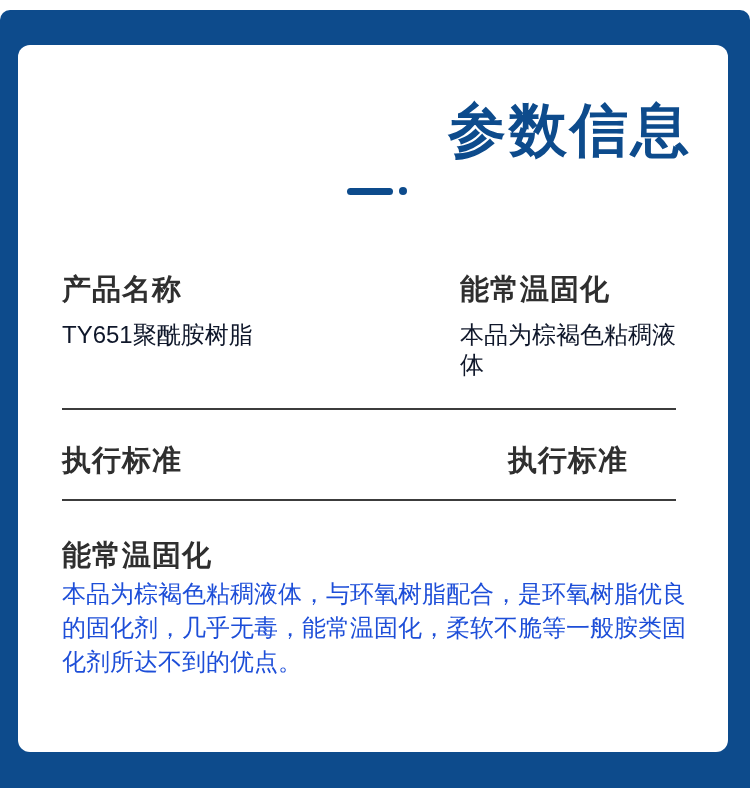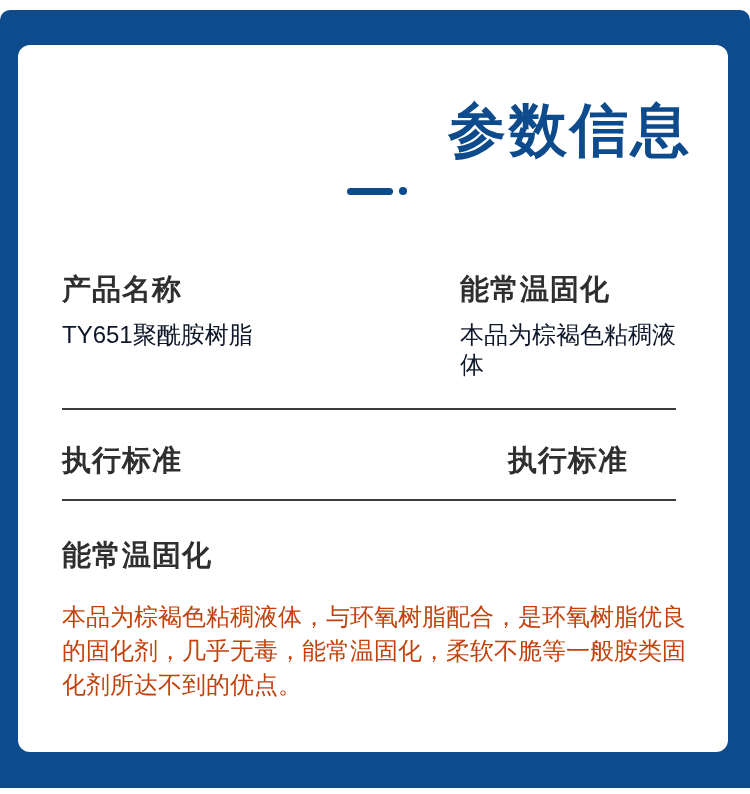--- a/index.html
+++ b/index.html
@@ -89,25 +89,25 @@
   .divider.d2 { margin-top: 22px; }
   .features-heading {
     margin-top: 37px;
     font-size: 29px;
     line-height: 34px;
     font-weight: bold;
     color: #2f2f2f;
     letter-spacing: 1px;
   }
   .features-text {
-    margin-top: 28px;
+    margin-top: 5px;
     width: 630px;
     font-size: 24px;
     line-height: 34px;
-    color: #c2410c;
+    color: #1d4ed8;
     letter-spacing: 0px;
   }
 </style>
 </head>
 <body>
 
 <div class="page">
 
   <div class="blue-panel" style="background: rgb(13, 75, 140);"></div>
 

